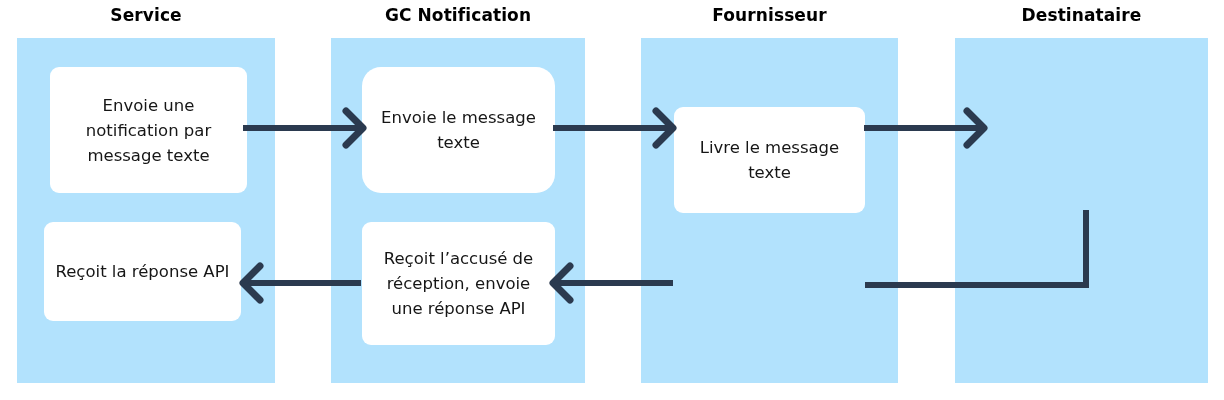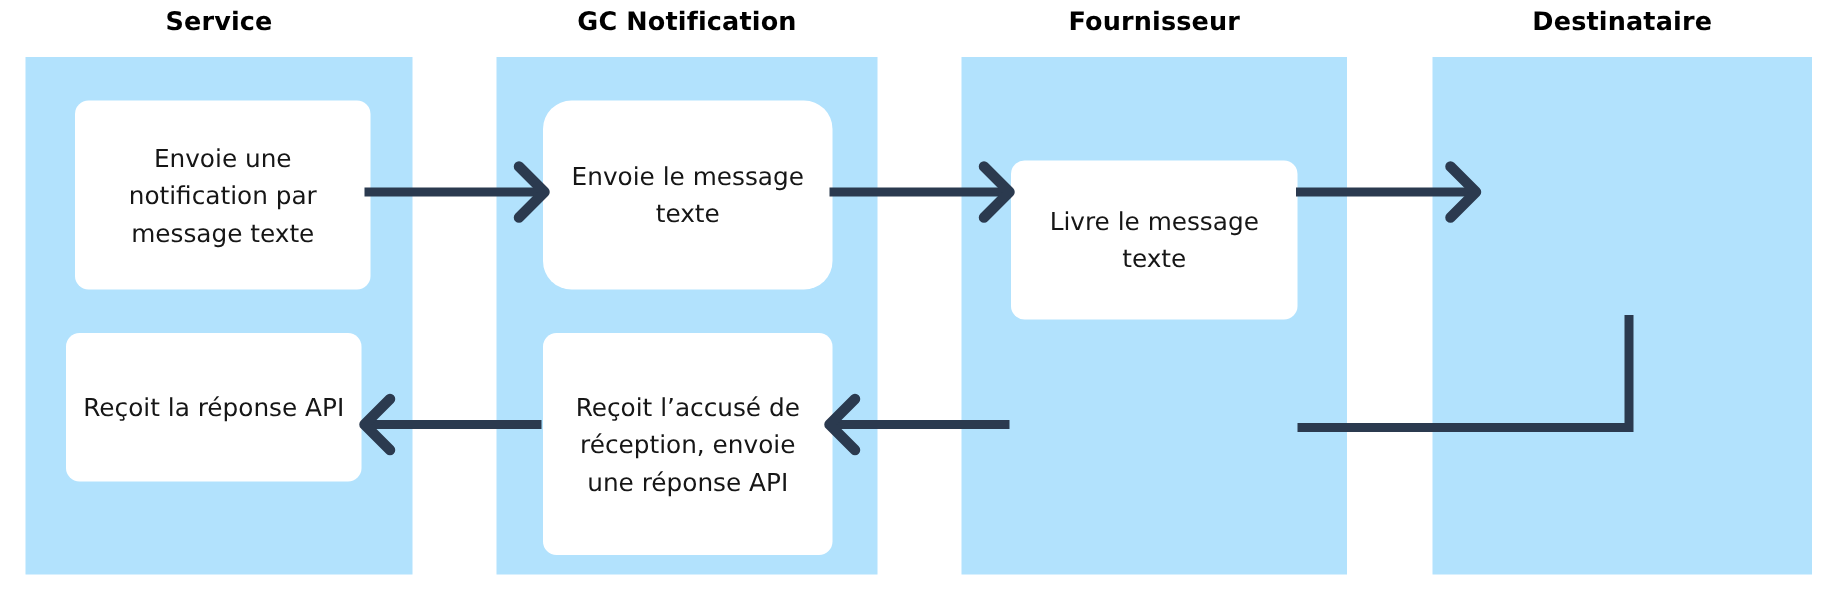--- a/index.html
+++ b/index.html
@@ -105,21 +105,21 @@
   </div>
   <div class="node" id="n1" style="left: 362px; top: 67px; width: 193px; height: 126px; border-radius: 19px;">
     <span>Envoie le message texte</span>
   </div>
   <div class="node" id="n2" style="left: 674px; top: 67px; width: 191px; height: 106px; margin-top: 40px;">
     <span>Livre le message texte</span>
   </div>
   <div class="node" id="n4" style="left: 44px; top: 222px; width: 197px; height: 99px;">
     <span>Reçoit la réponse API</span>
   </div>
-  <div class="node" id="n5" style="left: 362px; top: 222px; width: 193px; height: 148px;">
+  <div class="node" id="n5" style="left: 362px; top: 222px; width: 193px; height: 123px;">
     <span>Reçoit l’accusé de réception, envoie une réponse API</span>
   </div>
 
   <svg class="connectors" id="conn-layer" viewBox="0 0 1224 400">
       <g>
         <line x1="243" y1="128" x2="363" y2="128" class="conn"></line>
         <polyline points="346,111 363,128 346,145" class="head"></polyline>
       </g>
       <g>
         <line x1="553" y1="128" x2="673" y2="128" class="conn"></line>

